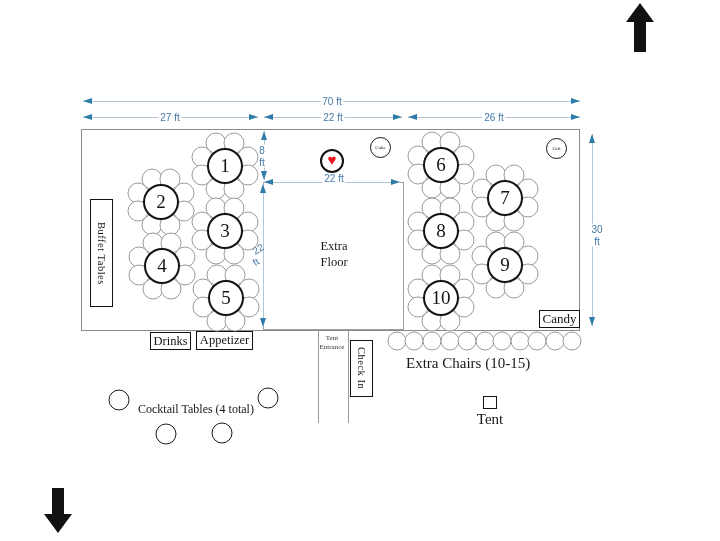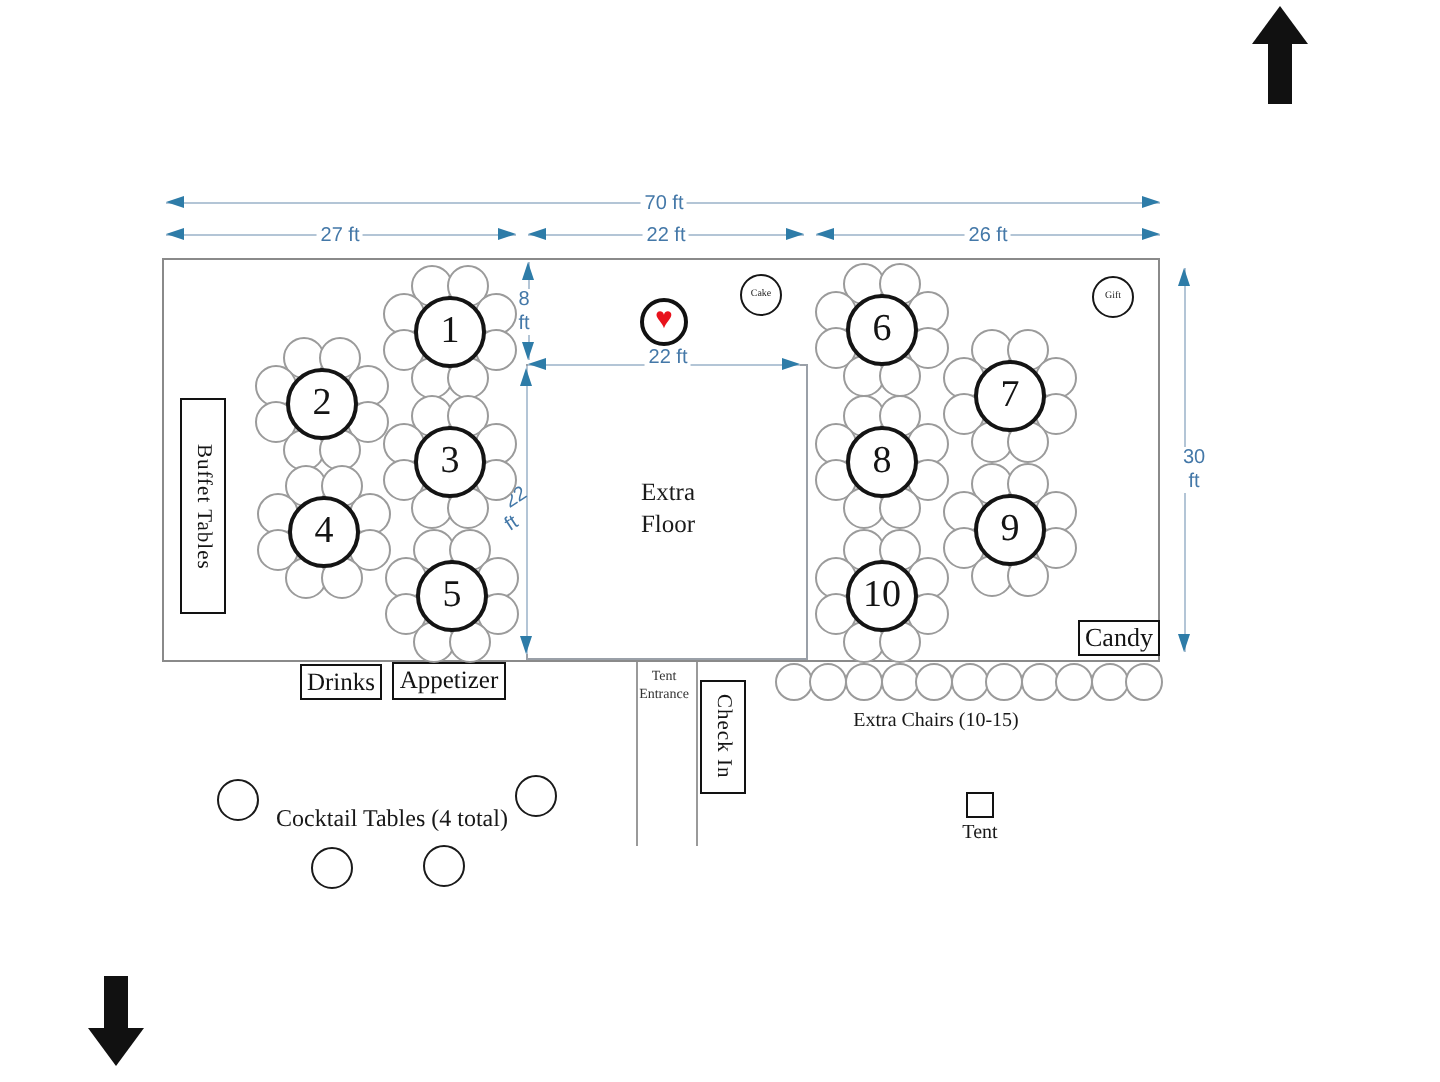--- a/index.html
+++ b/index.html
@@ -18,21 +18,21 @@
   .wallline{background:#9a9a9a;width:1px;}
   .box{border:1.8px solid #121212;background:#fff;display:flex;align-items:center;justify-content:center;
        font-size:12.5px;white-space:nowrap;}
   .vbox{border:1.7px solid #121212;background:#fff;display:flex;align-items:center;justify-content:center;}
   .vtext{writing-mode:vertical-rl;text-orientation:mixed;font-size:10.5px;white-space:nowrap;letter-spacing:.5px;}
   .tinycircle{border:1.4px solid #161616;border-radius:50%;background:#fff;display:flex;align-items:center;justify-content:center;
               font-size:5px;color:#222;}
   .heartcircle{border:2.2px solid #111;border-radius:50%;background:#fff;display:flex;align-items:center;justify-content:center;}
   .heart{color:#e8121c;font-size:15px;line-height:1;margin-top:-1px;}
   .sq{border:1.6px solid #121212;background:#fff;}
-  .small-label{font-size:10px;text-align:center;white-space:nowrap;color:#181818;}
+  .small-label{font-size:15px;text-align:center;white-space:nowrap;color:#181818;}
   
   .tblgroup{position:absolute;width:0;height:0;}
   .chair{position:absolute;width:21px;height:21px;border:1.3px solid #9b9b9b;border-radius:50%;background:#fff;
          transform:translate(-50%,-50%);box-sizing:border-box;}
   .tcirc{position:absolute;width:36px;height:36px;border:2.4px solid #141414;border-radius:50%;background:#fff;
          transform:translate(-50%,-50%);display:flex;align-items:center;justify-content:center;
          font-size:19px;box-sizing:border-box;}
   .xchair{position:absolute;width:19px;height:19px;border:1.2px solid #9b9b9b;border-radius:50%;background:#fff;
           transform:translate(-50%,-50%);box-sizing:border-box;}
   .ctable{position:absolute;width:21px;height:21px;border:1.7px solid #1a1a1a;border-radius:50%;background:#fff;

